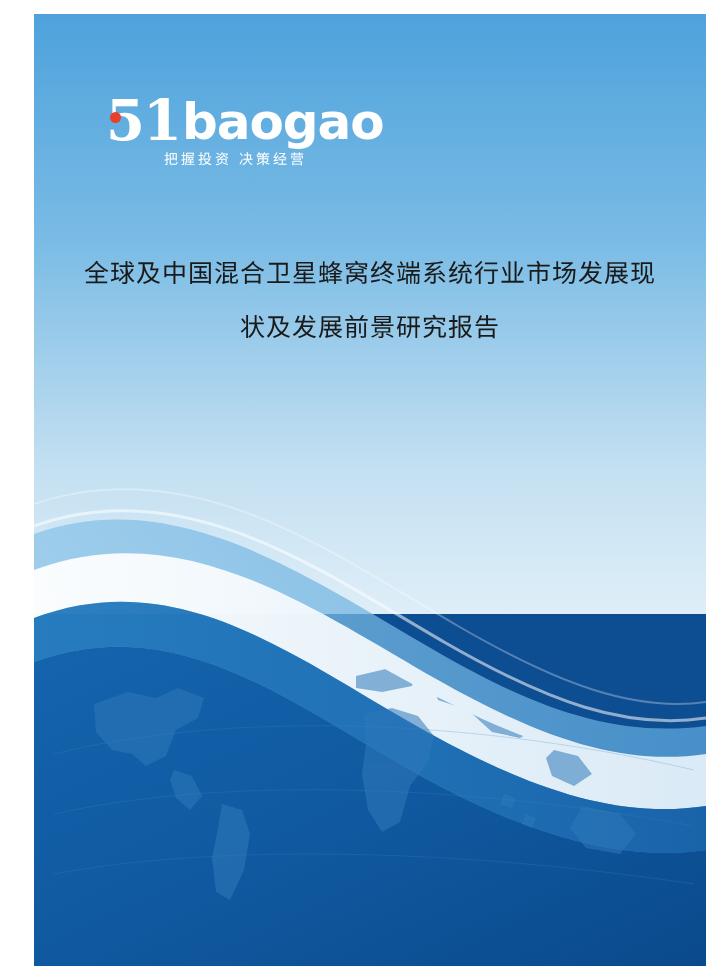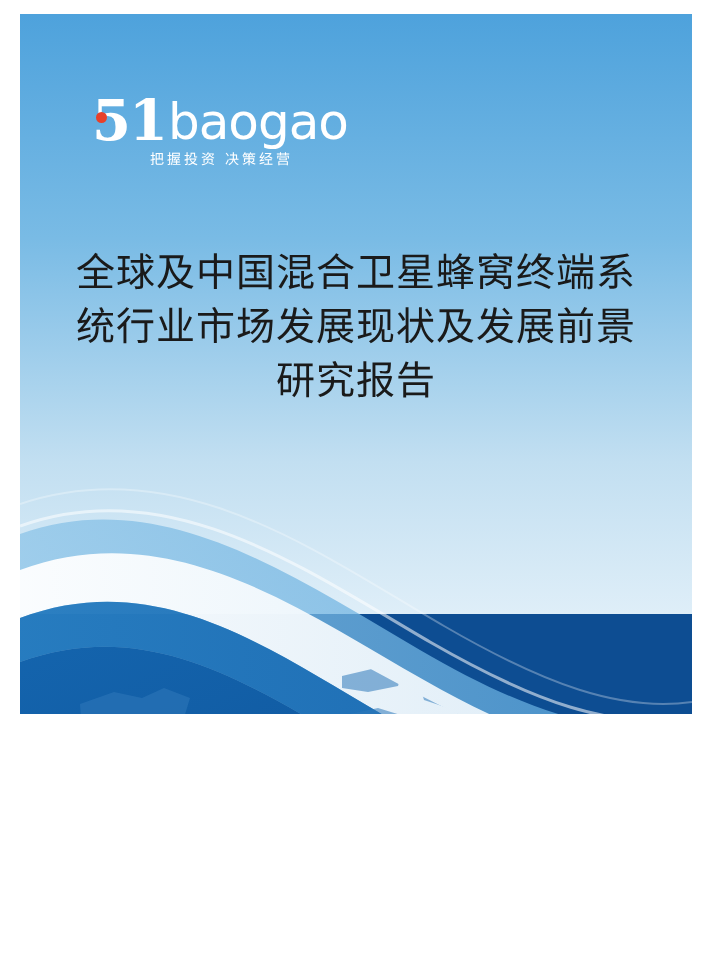--- a/index.html
+++ b/index.html
@@ -14,24 +14,24 @@
   .page {
     position: relative;
     width: 724px;
     height: 980px;
     overflow: hidden;
     background: #ffffff;
   }
   
   .cover {
     position: absolute;
-    left: 20px;
+    left: 34px;
     top: 14px;
     width: 672px;
-    height: 700px;
+    height: 952px;
     overflow: hidden;
     background: linear-gradient(170deg, #4ea3dc 0%, #3f96d4 18%, #8fc6e8 48%, #bfdef2 62%, #cfe6f4 70%, #9dcbe9 82%, #6fb2e0 100%);
   }
   .cover-inner {
     position: absolute;
     inset: 0;
     overflow: hidden;
   }
   
   .sky {
@@ -75,21 +75,21 @@
     left: 4px;
     top: 20px;
     width: 11px;
     height: 11px;
     border-radius: 50%;
     background: #e8402a;
   }
   .logo-text {
     font-family: "DejaVu Sans", sans-serif;
     font-size: 50px;
-    font-weight: normal;
+    font-weight: bold;
     line-height: 52px;
     color: #ffffff;
     letter-spacing: -1px;
     margin-left: 2px;
     text-align: center;
   }
   .logo-sub {
     margin-left: 58px;
     font-size: 14px;
     letter-spacing: 3px;
@@ -97,21 +97,21 @@
     font-family: "Liberation Sans", sans-serif;
   }
   
   .title {
     position: absolute;
     left: 50px;
     top: 232px;
     width: 572px;
     color: #1a1a1a;
     font-family: "Liberation Sans", sans-serif;
-    font-size: 39px;
+    font-size: 25px;
     line-height: 54px;
     letter-spacing: 1px;
     text-align: center;
     font-weight: normal;
   }
 </style>
 </head>
 <body>
 
 <div class="page">

